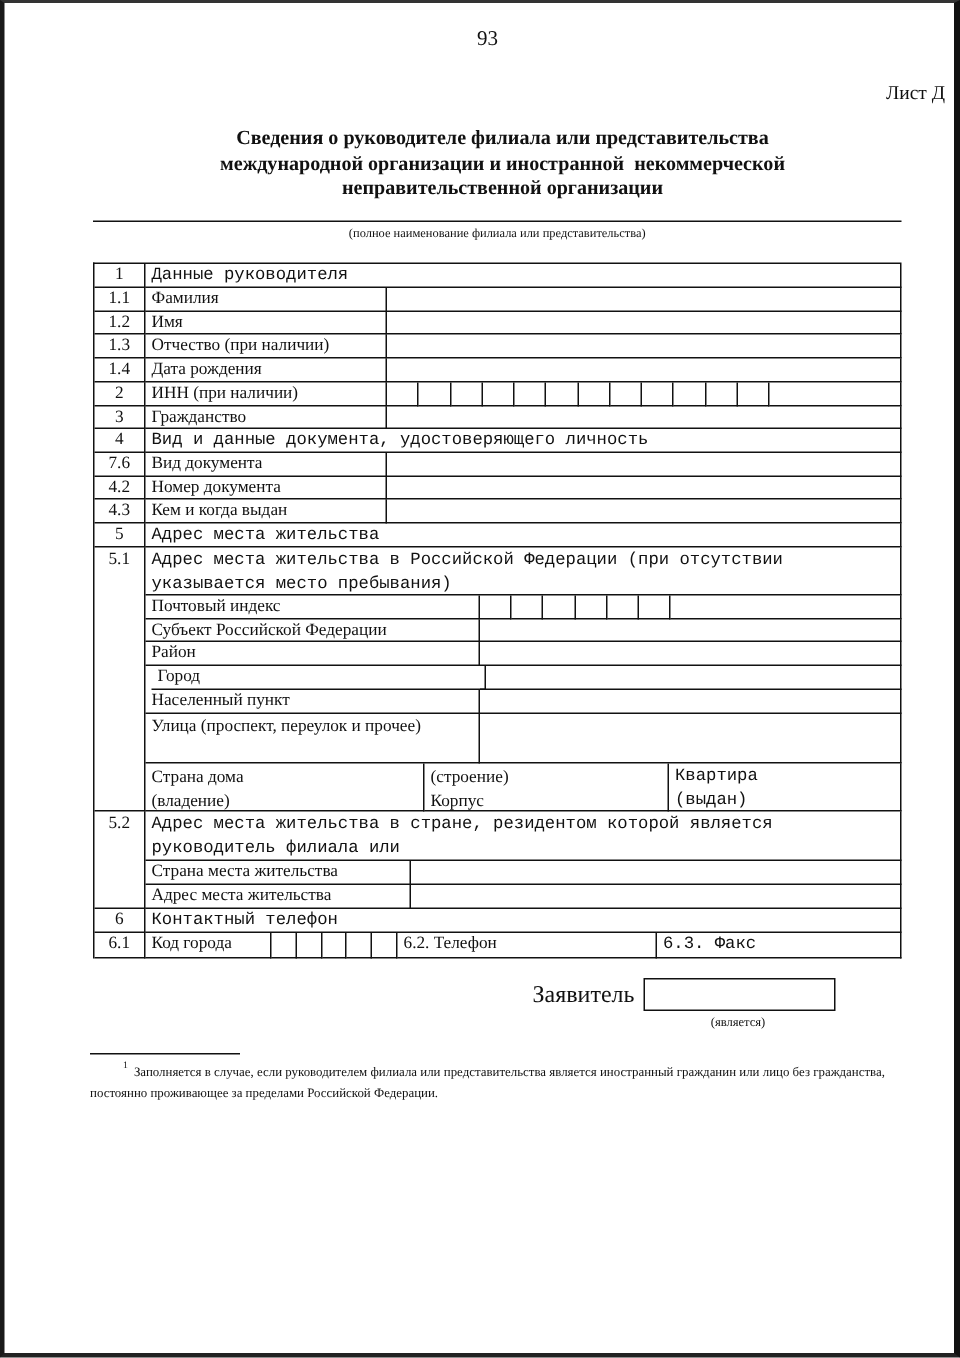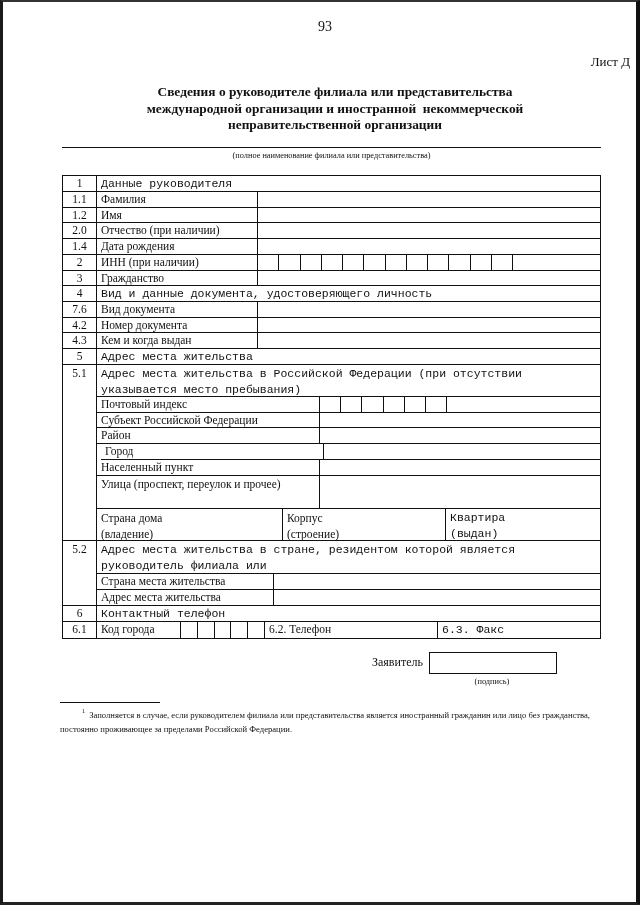--- a/index.html
+++ b/index.html
@@ -15,21 +15,21 @@
   .name-caption { left:62px; top:151px; width:539px; text-align:center; font-size:8.3px; }
   .tbl { left:62px; top:175px; width:538px; height:463px; border-top:1.3px solid #111; border-left:1.3px solid #111; }
   .c { position:absolute; box-sizing:border-box; border-right:1px solid #111; border-bottom:1px solid #111;
        padding:0 4px; font-size:11.5px; line-height:15px; white-space:nowrap; overflow:hidden; }
   .c.n { text-align:center; padding:0; }
   .c.wrap { white-space:normal; line-height:16px; padding-top:1px; }
   .c.edge { border-right:1.6px solid #111;font-family:Liberation Mono, monospace; }
   .c.field { background:transparent; }
   .c.box { padding:0; }
   sup { font-size:7px; vertical-align:6px; margin-left:2px; }
-  .sign-label { left:330px; top:655px; width:93px; text-align:right; font-size:12px; }
+  .sign-label { left:330px; top:655px; width:93px; text-align:right; font-size:16px; }
   .sign-box { left:429px; top:652px; width:128px; height:22px; box-sizing:border-box; border:1px solid #111; }
   .sign-caption { left:452px; top:677px; width:80px; text-align:center; font-size:8.4px; }
   .fn-line { left:60px; top:702px; width:100px; height:0; border-top:1px solid #111; }
   .fn-text { left:60px; top:704px; width:541px; font-size:8.6px; line-height:14px; text-indent:22px; }
   .fn-text sup { font-size:6.5px; vertical-align:5px; margin-right:4px; margin-left:0; }
 </style>
 </head>
 <body>
 
 <div class="frame"></div>
@@ -52,21 +52,21 @@
   <div class="c edge" style="left:34px;top:0;width:504px;height:16px">Данные руководителя</div>
 
   <div class="c n" style="left:0;top:16px;width:34px;height:16px">1.1</div>
   <div class="c" style="left:34px;top:16px;width:161px;height:16px">Фамилия</div>
   <div class="c edge field" style="left:195px;top:16px;width:343px;height:16px"></div>
 
   <div class="c n" style="left:0;top:32px;width:34px;height:15px">1.2</div>
   <div class="c" style="left:34px;top:32px;width:161px;height:15px">Имя</div>
   <div class="c edge field" style="left:195px;top:32px;width:343px;height:15px"></div>
 
-  <div class="c n" style="left:0;top:47px;width:34px;height:16px">2.0</div>
+  <div class="c n" style="left:0;top:47px;width:34px;height:16px">1.3</div>
   <div class="c" style="left:34px;top:47px;width:161px;height:16px">Отчество (при наличии)</div>
   <div class="c edge field" style="left:195px;top:47px;width:343px;height:16px"></div>
 
   <div class="c n" style="left:0;top:63px;width:34px;height:16px">1.4</div>
   <div class="c" style="left:34px;top:63px;width:161px;height:16px">Дата рождения</div>
   <div class="c edge field" style="left:195px;top:63px;width:343px;height:16px"></div>
 
   <div class="c n" style="left:0;top:79px;width:34px;height:16px">2</div>
   <div class="c" style="left:34px;top:79px;width:161px;height:16px">ИНН (при наличии)</div>
   <div class="c box" style="left:195px;top:79px;width:21.25px;height:16px"></div>
@@ -130,22 +130,22 @@
   <div class="c edge field" style="left:257px;top:284px;width:281px;height:16px"></div>
 
   <div class="c" style="left:34px;top:300px;width:223px;height:33px;padding-top:1px">Улица (проспект, переулок и прочее)</div>
   <div class="c edge field" style="left:257px;top:300px;width:281px;height:33px"></div>
 
   <div class="c wrap" style="left:34px;top:333px;width:186px;height:32px">
     <div>Страна дома</div>
     <div>(владение)</div>
   </div>
   <div class="c wrap" style="left:220px;top:333px;width:163px;height:32px">
+    <div>(строение)</div>
     <div>Корпус</div>
-    <div>(строение)</div>
   </div>
   <div class="c edge wrap" style="left:383px;top:333px;width:155px;height:32px">
     <div>Квартира</div>
     <div>(выдан)</div>
   </div>
 
   <div class="c n" style="left:0;top:365px;width:34px;height:65px;padding-top:1px">5.2</div>
   <div class="c edge wrap" style="left:34px;top:365px;width:504px;height:33px">
     <div>Адрес места жительства в стране, резидентом которой является руководитель филиала или</div>
     <div><span>представительства</span><sup>1</sup></div>
@@ -166,16 +166,16 @@
   <div class="c box" style="left:134.8px;top:446px;width:16.8px;height:17px"></div>
   <div class="c box" style="left:151.6px;top:446px;width:16.8px;height:17px"></div>
   <div class="c box" style="left:168.4px;top:446px;width:16.8px;height:17px"></div>
   <div class="c box" style="left:185.2px;top:446px;width:16.8px;height:17px"></div>
   <div class="c" style="left:202px;top:446px;width:173px;height:17px">6.2. Телефон</div>
   <div class="c edge" style="left:375px;top:446px;width:163px;height:17px">6.3. Факс</div>
 </div>
 
 <div class="abs sign-label">Заявитель</div>
 <div class="abs sign-box"></div>
-<div class="abs sign-caption">(подпись)</div>
+<div class="abs sign-caption">(является)</div>
 
 <div class="abs fn-line"></div>
 <div class="abs fn-text"><sup>1</sup><span>Заполняется в случае, если руководителем филиала или представительства является иностранный гражданин или лицо без гражданства, постоянно проживающее за пределами Российской Федерации.</span></div>
 
 </body></html>

